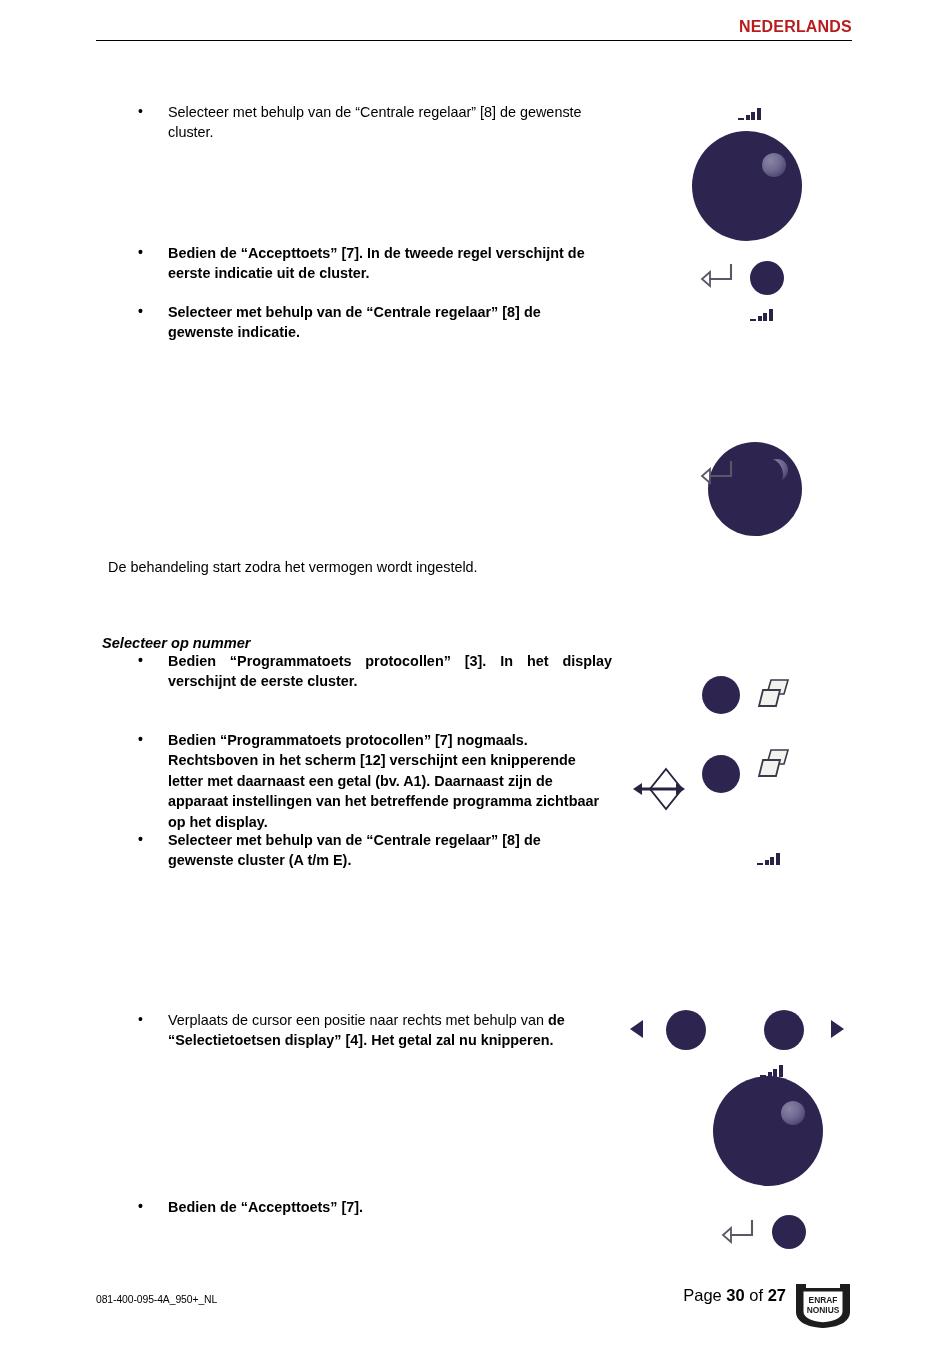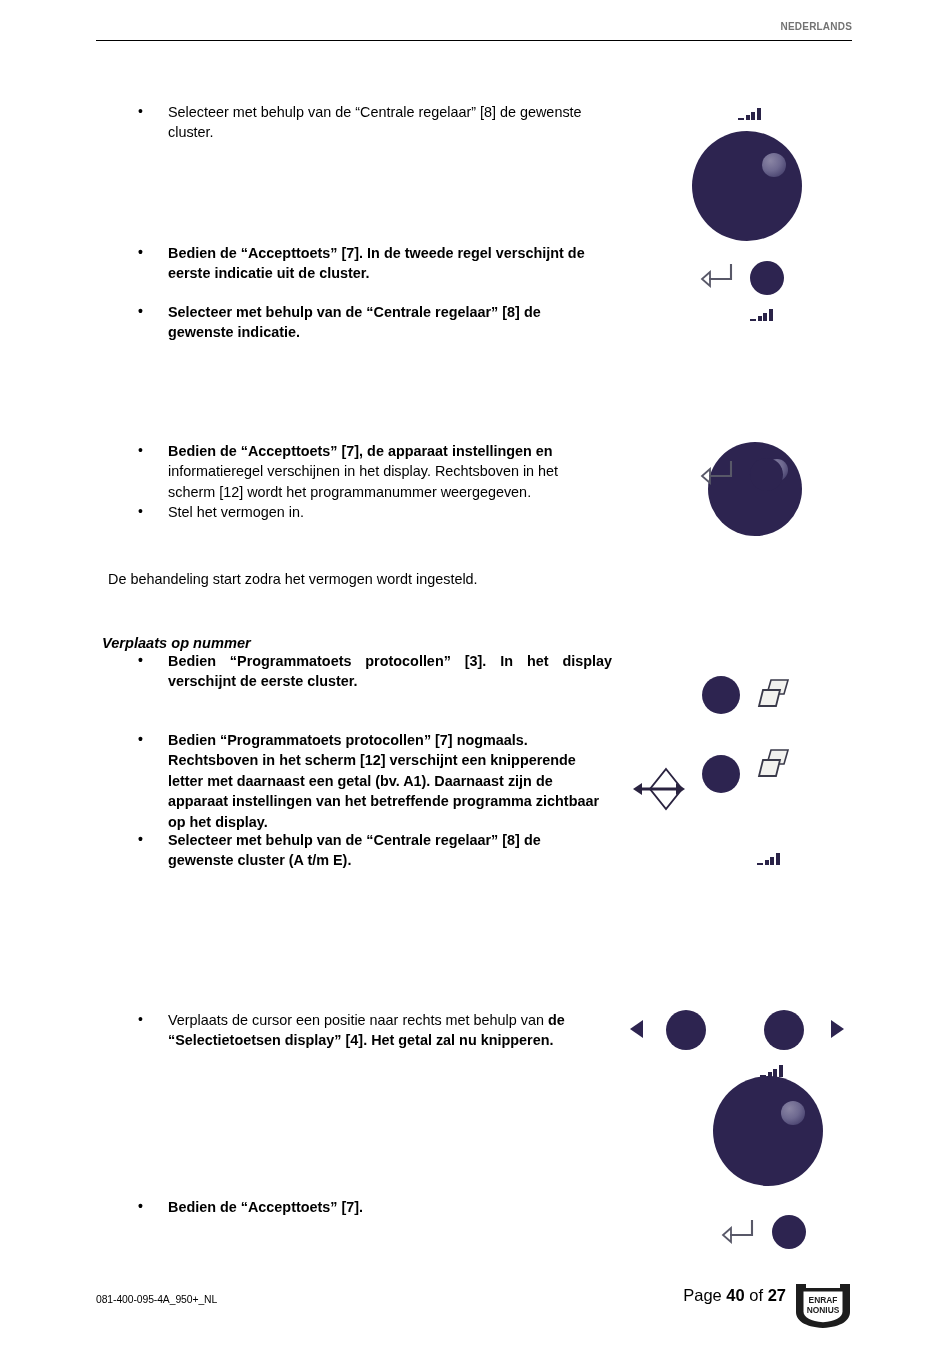--- a/index.html
+++ b/index.html
@@ -22,25 +22,25 @@
 
   
   .page-header {
     position: absolute;
     left: 96px;
     top: 18px;
     width: 756px;
   }
   .page-header .hdr-title {
     text-align: right;
-    font-size: 10px;
+    font-size: 16px;
     font-weight: bold;
     letter-spacing: 0.2px;
     line-height: 18px;
-    color: #737373;
+    color: #b91c1c;
   }
   .page-header .hdr-rule {
     margin-top: 4px;
     border-top: 1.3px solid #000;
     width: 100%;
   }
 
   
   .content {
     position: absolute;
@@ -185,33 +185,27 @@
         <li class="b">Bedien de “Accepttoets” [7]. In de tweede regel verschijnt de eerste indicatie uit de cluster.</li>
       </ul>
     </div>
 
     <div class="blk" style="left:120px; top:302px; width:470px;">
       <ul class="bl">
         <li class="b">Selecteer met behulp van de “Centrale regelaar” [8] de gewenste indicatie.</li>
       </ul>
     </div>
 
-    <div class="blk" style="left:120px; top:441px; width:485px;">
-      <ul class="bl">
-        <li><span class="bold">Bedien de “Accepttoets” [7], de apparaat instellingen en</span><span class="reg"> informatieregel verschijnen in het display. Rechtsboven in het scherm [12] wordt het programmanummer weergegeven.</span></li>
-        <li>Stel het vermogen in.</li>
-      </ul>
-    </div>
-
-    <div class="blk" style="left:108px; top:557px; width:560px;margin-top:12px;">
+
+    <div class="blk" style="left:108px; top:557px; width:560px;">
       <p class="plain">De behandeling start zodra het vermogen wordt ingesteld.</p>
     </div>
 
     <div class="blk" style="left:102px; top:633px; width:500px;">
-      <h3 class="subhead">Verplaats op nummer</h3>
+      <h3 class="subhead">Selecteer op nummer</h3>
     </div>
 
     <div class="blk" style="left:120px; top:651px; width:492px;">
       <ul class="bl">
         <li class="b just">Bedien “Programmatoets protocollen” [3]. In het display verschijnt de eerste cluster.</li>
       </ul>
     </div>
 
     <div class="blk" style="left:120px; top:730px; width:492px;">
       <ul class="bl">
@@ -317,21 +311,21 @@
     <svg class="icon-abs" style="left:721px; top:1218px;" width="34" height="26" viewBox="0 0 34 26">
       <path d="M31 2 L31 17 L9 17" fill="none" stroke="#585868" stroke-width="2.1"></path>
       <path d="M10 10 L2 17 L10 24 Z" fill="none" stroke="#585868" stroke-width="1.8"></path>
     </svg>
     <div class="btn-sm icon-abs" style="left:772px; top:1215px; width:34px; height:34px;"></div>
 
   </div>
 
   <div class="footer">
     <div class="doccode">081-400-095-4A_950+_NL</div>
-    <div class="pageno"><span>Page </span><span class="num">40</span><span> of </span><span class="num">27</span></div>
+    <div class="pageno"><span>Page </span><span class="num">30</span><span> of </span><span class="num">27</span></div>
 
     <svg class="logo" viewBox="0 0 58 48">
       <path d="M2 2 L2 30 C2 38 10 45 29 46 C48 45 56 38 56 30 L56 2 L46 2 L46 6 L12 6 L12 2 Z" fill="#1d1d1d"></path>
       <path d="M9.5 9.5 L48.5 9.5 L48.5 29.5 C48.5 35.5 41 39.5 29 40.2 C17 39.5 9.5 35.5 9.5 29.5 Z" fill="#ffffff"></path>
       <text x="29" y="20.5" text-anchor="middle" font-family="Liberation Sans, sans-serif" font-size="8.4" font-weight="bold" fill="#1d1d1d">ENRAF</text>
       <text x="29" y="31" text-anchor="middle" font-family="Liberation Sans, sans-serif" font-size="8.4" font-weight="bold" fill="#1d1d1d">NONIUS</text>
     </svg>
   </div>
 
 </div>

